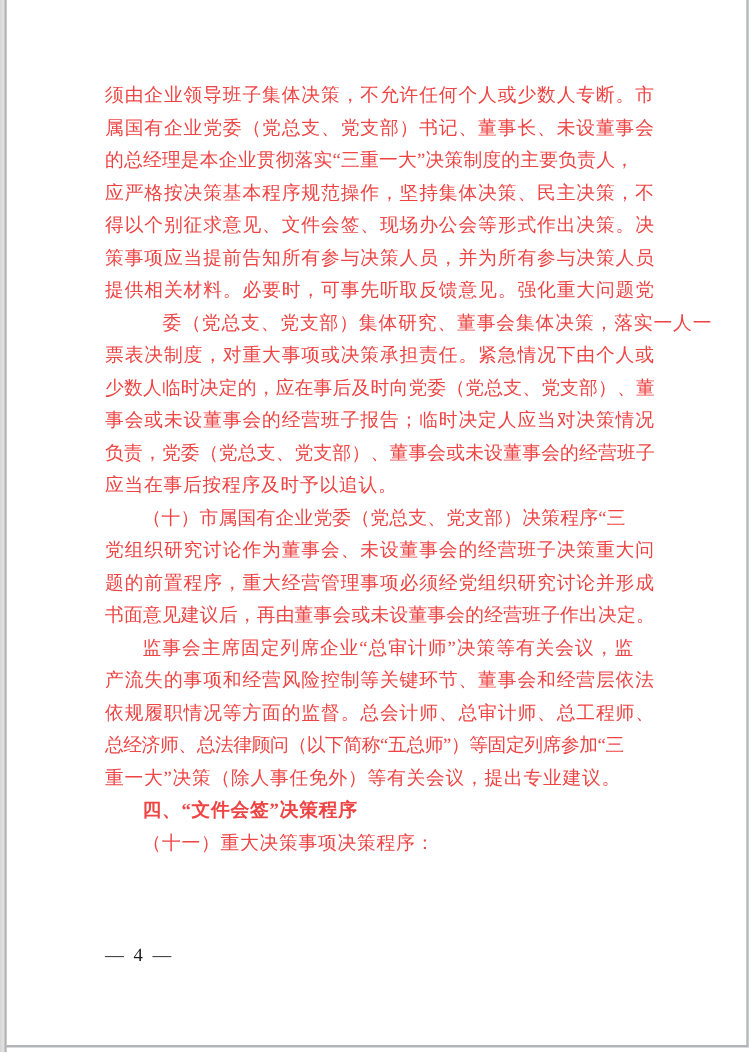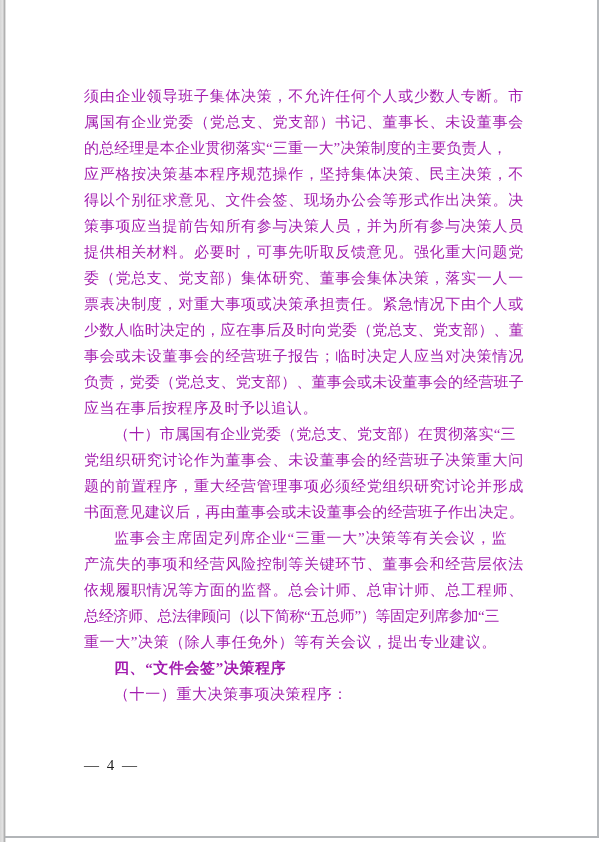--- a/index.html
+++ b/index.html
@@ -30,23 +30,23 @@
     background: #b7babd;
   }
   .edge-bottom {
     position: absolute;
     left: 5px; top: 836px;
     width: 594px; height: 2px;
     background: #b2b5b8;
   }
   .textblock {
     position: absolute;
-    left: 84px; top: 83px;
+    left: 84px; top: 64px;
     width: 440px;
-    color: #a21caf;
+    color: #ef4444;
   }
   .line {
     height: 26px;
     line-height: 26px;
     font-size: 15px;
     white-space: nowrap;
   }
   .line.bold {
     font-weight: 700;
   }
@@ -69,31 +69,31 @@
   <div class="edge-bottom"></div>
 
   <div class="textblock">
       <div class="line" style="letter-spacing: 0.71px;">须由企业领导班子集体决策，不允许任何个人或少数人专断。市</div>
       <div class="line" style="letter-spacing: 0.71px;">属国有企业党委（党总支、党支部）书记、董事长、未设董事会</div>
       <div class="line" style="letter-spacing: 0.17px;">的总经理是本企业贯彻落实“三重一大”决策制度的主要负责人，</div>
       <div class="line" style="letter-spacing: 0.71px;">应严格按决策基本程序规范操作，坚持集体决策、民主决策，不</div>
       <div class="line" style="letter-spacing: 0.71px;">得以个别征求意见、文件会签、现场办公会等形式作出决策。决</div>
       <div class="line" style="letter-spacing: 0.71px;">策事项应当提前告知所有参与决策人员，并为所有参与决策人员</div>
       <div class="line" style="letter-spacing: 0.71px;">提供相关材料。必要时，可事先听取反馈意见。强化重大问题党</div>
-      <div class="line" style="letter-spacing: 0.71px;">委（党总支、党支部）集体研究、董事会集体决策，落实一人一</div>
+      <div class="line" style="letter-spacing: 0.71px; margin-left: 46px;">委（党总支、党支部）集体研究、董事会集体决策，落实一人一</div>
       <div class="line" style="letter-spacing: 0.71px;">票表决制度，对重大事项或决策承担责任。紧急情况下由个人或</div>
       <div class="line" style="letter-spacing: 0.17px;">少数人临时决定的，应在事后及时向党委（党总支、党支部）、董</div>
       <div class="line" style="letter-spacing: 0.71px;">事会或未设董事会的经营班子报告；临时决定人应当对决策情况</div>
       <div class="line" style="letter-spacing: 0.17px;">负责，党委（党总支、党支部）、董事会或未设董事会的经营班子</div>
       <div class="line" style="letter-spacing: 0.6px;">应当在事后按程序及时予以追认。</div>
-      <div class="line" style="padding-left: 30px; letter-spacing: 0.19px;">（十）市属国有企业党委（党总支、党支部）在贯彻落实“三</div>
+      <div class="line" style="padding-left: 30px; letter-spacing: 0.19px;">（十）市属国有企业党委（党总支、党支部）决策程序“三</div>
       <div class="line" style="letter-spacing: 0.71px;">党组织研究讨论作为董事会、未设董事会的经营班子决策重大问</div>
       <div class="line" style="letter-spacing: 0.71px;">题的前置程序，重大经营管理事项必须经党组织研究讨论并形成</div>
       <div class="line" style="letter-spacing: 0.17px;">书面意见建议后，再由董事会或未设董事会的经营班子作出决定。</div>
-      <div class="line" style="padding-left: 30px; letter-spacing: 0.77px;">监事会主席固定列席企业“三重一大”决策等有关会议，监</div>
+      <div class="line" style="padding-left: 30px; letter-spacing: 0.77px;">监事会主席固定列席企业“总审计师”决策等有关会议，监</div>
       <div class="line" style="letter-spacing: 0.71px;">产流失的事项和经营风险控制等关键环节、董事会和经营层依法</div>
       <div class="line" style="letter-spacing: 0.71px;">依规履职情况等方面的监督。总会计师、总审计师、总工程师、</div>
       <div class="line" style="letter-spacing: -0.33px;">总经济师、总法律顾问（以下简称“五总师”）等固定列席参加“三</div>
       <div class="line" style="letter-spacing: 0.6px;">重一大”决策（除人事任免外）等有关会议，提出专业建议。</div>
       <div class="line bold" style="padding-left: 30px; letter-spacing: 0.6px;">四、“文件会签”决策程序</div>
       <div class="line" style="padding-left: 30px; letter-spacing: 0.6px;">（十一）重大决策事项决策程序：</div>
     </div>
 
   <div class="pagenum">— 4 —</div>
 </div>

